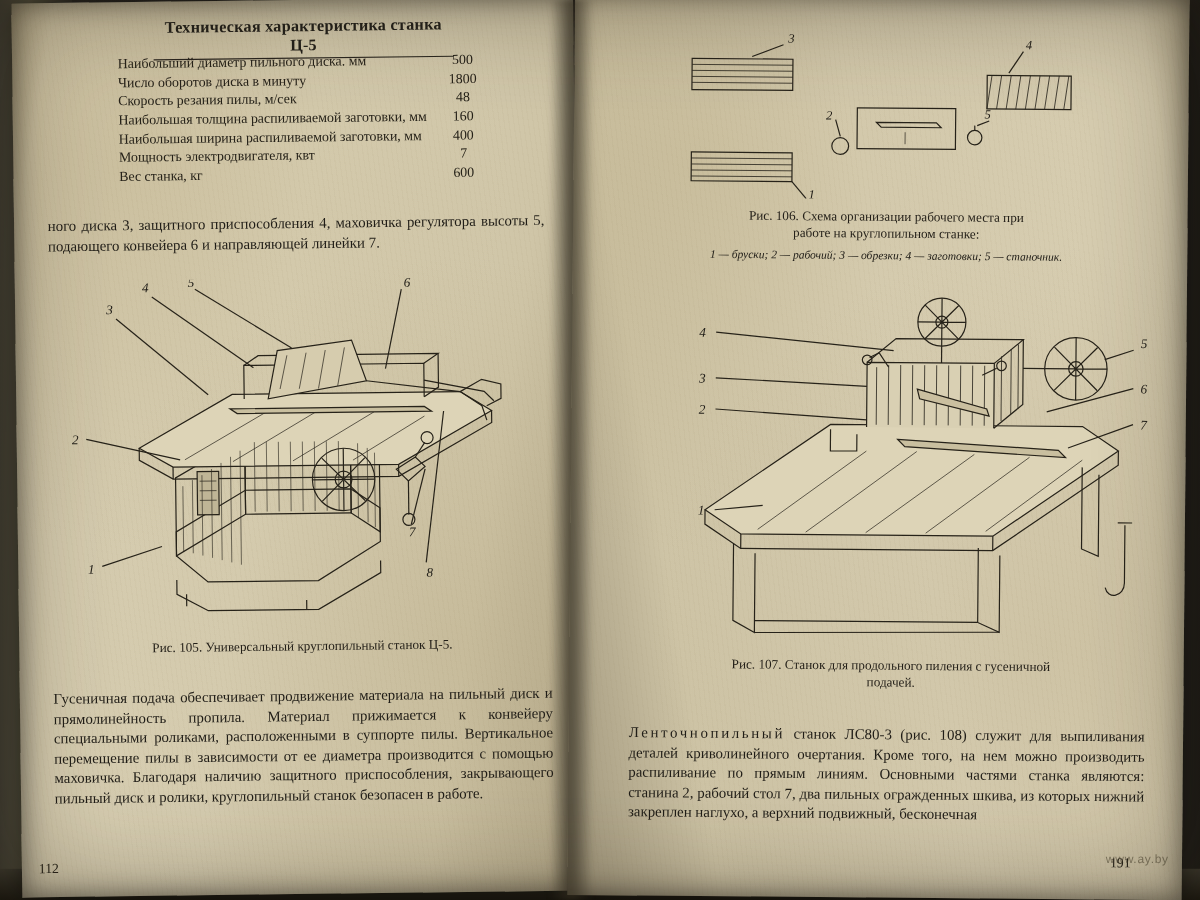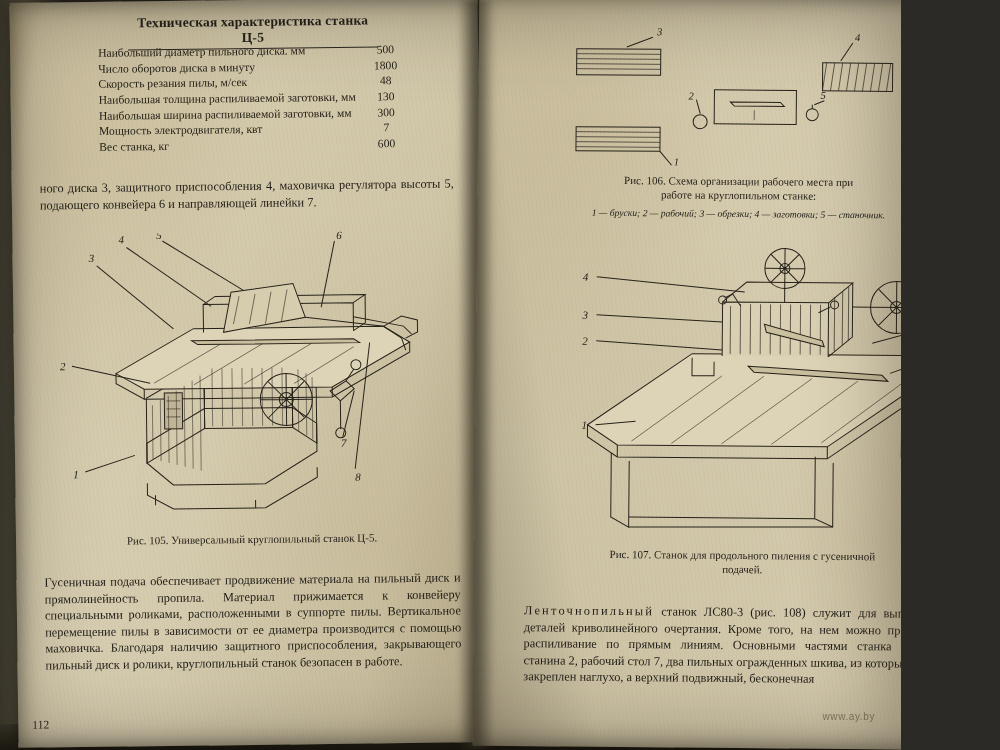--- a/index.html
+++ b/index.html
@@ -2,21 +2,21 @@
 <html><head>
 <meta charset="utf-8">
 <style>
   html,body{margin:0;padding:0;}
   body{
     width:1000px;height:750px;overflow:hidden;
     background:#2b2a26;
     font-family:"Liberation Serif", serif;
   }
   .photo{
-    position:relative;width:901px;height:750px;
+    position:relative;width:1000px;height:750px;
     background:
       radial-gradient(ellipse 120% 80% at 50% 50%, rgba(255,255,255,0.06), rgba(0,0,0,0.35) 95%),
       linear-gradient(90deg,#3a382f 0%, #46433a 3%, #2e2c27 6%, #1f1e1b 100%);
     overflow:hidden;
   }
   
   .bg-left{position:absolute;left:0;top:0;width:60px;height:750px;
     background:linear-gradient(90deg,#3f3d33,#55523f 40%,#2c2a24);}
   .bg-right{position:absolute;right:0;top:0;width:40px;height:750px;
     background:linear-gradient(270deg,#1a1916,#2a2823);}
@@ -117,25 +117,25 @@
         <tr>
           <td class="lbl">Число оборотов диска в минуту</td>
           <td class="val">1800</td>
         </tr>
         <tr>
           <td class="lbl">Скорость резания пилы, м/сек</td>
           <td class="val">48</td>
         </tr>
         <tr>
           <td class="lbl">Наибольшая толщина распиливаемой заготовки, мм</td>
-          <td class="val">130</td>
+          <td class="val">160</td>
         </tr>
         <tr>
           <td class="lbl">Наибольшая ширина распиливаемой заготовки, мм</td>
-          <td class="val">300</td>
+          <td class="val">400</td>
         </tr>
         <tr>
           <td class="lbl">Мощность электродвигателя, квт</td>
           <td class="val">7</td>
         </tr>
         <tr>
           <td class="lbl">Вес станка, кг</td>
           <td class="val">600</td>
         </tr>
       </tbody>

